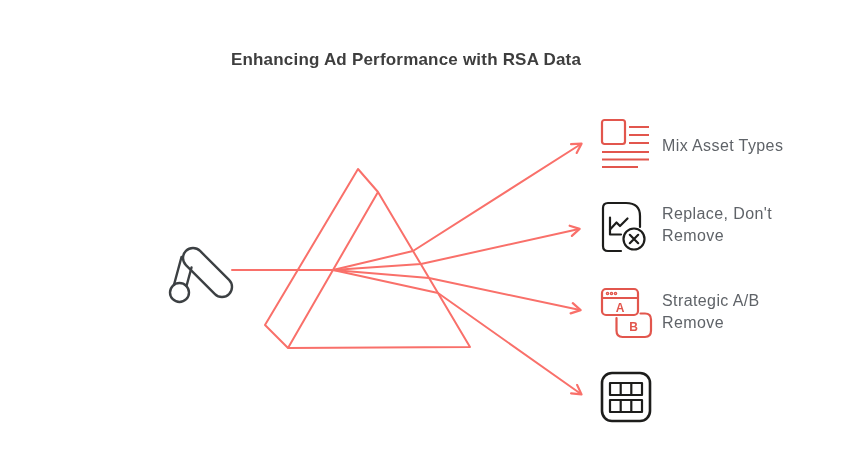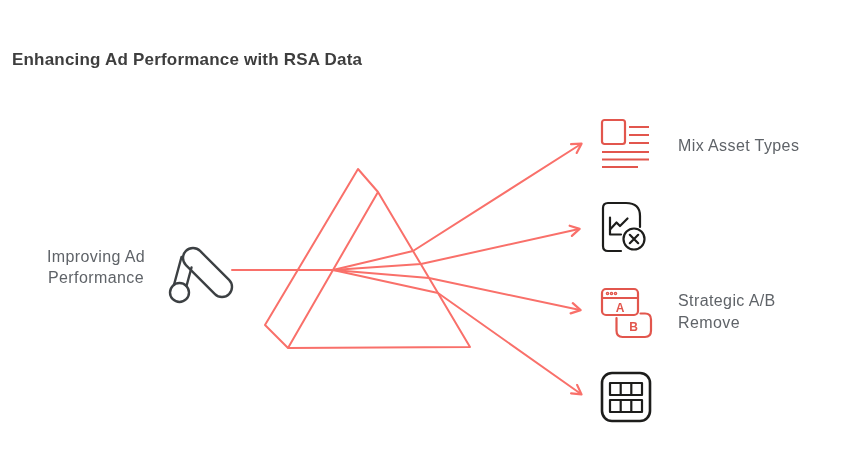--- a/index.html
+++ b/index.html
@@ -1,35 +1,35 @@
 <!DOCTYPE html>
 <html><head>
 <meta charset="utf-8">
 <style>
   html,body{margin:0;padding:0;background:#ffffff;}
   .canvas{
     position:relative;width:842px;height:471px;background:#ffffff;overflow:hidden;
     font-family:"Liberation Sans",sans-serif;
   }
   .title{
-    position:absolute;left:12px;top:50px;width:812px;margin:0;
-    font-size:17px;font-weight:bold;color:#3e3e3e;
+    position:absolute;left:0;top:50px;width:812px;margin:0;
+    text-align:center;font-size:17px;font-weight:bold;color:#3e3e3e;
     letter-spacing:0.2px;
   }
   .overlay{position:absolute;left:0;top:0;}
   .source-label{
     position:absolute;left:26px;top:247px;width:140px;
     text-align:center;font-size:16px;line-height:20.5px;color:#5f6368;
     letter-spacing:0.4px;white-space:pre-line;
   }
   .ads-icon{position:absolute;left:162px;top:238px;}
   .out-icon{position:absolute;}
   .out-label{
     position:absolute;left:662px;font-size:16px;line-height:21.5px;
-    color:#5f6368;letter-spacing:0.4px;white-space:pre-line;margin-left:16px;
+    color:#5f6368;letter-spacing:0.4px;white-space:pre-line;
   }
 </style>
 </head>
 <body>
 
 <div class="canvas">
 
   <h1 class="title">Enhancing Ad Performance with RSA Data</h1>
 
   <svg class="overlay" width="842" height="471" viewBox="0 0 842 471">
@@ -41,22 +41,20 @@
     <g fill="none" stroke-width="2" stroke-linecap="round" stroke-linejoin="round" stroke="#f9706a">
       <path d="M288 348 L378 192 L358 169 L265 325 L288 348 L470 347 L378 192"></path>
       <path d="M232 270 H333"></path>
       <path d="M333 270 L413 251 L581 144" marker-end="url(#arrow)"></path>
       <path d="M333 270 L421 264 L579 229" marker-end="url(#arrow)"></path>
       <path d="M333 270 L429 278 L580 310" marker-end="url(#arrow)"></path>
       <path d="M333 270 L438 293 L581 394" marker-end="url(#arrow)"></path>
     </g>
   </svg>
 
-  <div class="source-label">Improving Ad
-Performance</div>
   <svg class="ads-icon" width="72" height="72" viewBox="0 0 72 72">
     <g fill="none" stroke-width="2.4" stroke-linecap="round" stroke-linejoin="round" stroke="#3c4043">
       <rect x="35.5" y="4" width="20" height="61" rx="10" transform="rotate(-45 45.5 34.5)"></rect>
       <path d="M19.5 19 L12 46.8"></path>
       <path d="M29.5 29.5 L24.5 48"></path>
       <circle cx="17.5" cy="54.5" r="9.5"></circle>
     </g>
   </svg>
 
   <svg class="out-icon" style="left:599px;top:117px" width="52" height="52" viewBox="0 0 52 52">
@@ -70,20 +68,22 @@
 
   <svg class="out-icon" style="left:600px;top:201px" width="54" height="54" viewBox="0 0 54 54">
     <g fill="none" stroke-width="2.2" stroke-linecap="round" stroke-linejoin="round" stroke="#1d1d1b">
       <path d="M21 50 H8 Q3 50 3 45 V7 Q3 2 8 2 H26 Q40 2 40 15 V26"></path>
       <path d="M10 16.5 V33.5 H21"></path>
       <path d="M10 28.5 L16.5 21.5 L20 25 L27.5 17.5"></path>
       <circle cx="34" cy="38" r="10.5" fill="#ffffff"></circle>
       <path d="M29.8 33.8 L38.2 42.2 M38.2 33.8 L29.8 42.2"></path>
     </g>
   </svg>
+  <div class="out-label" style="top:203px">Replace, Don't
+Remove</div>
 
   <svg class="out-icon" style="left:600px;top:287px" width="54" height="54" viewBox="0 0 54 54">
     <g fill="none" stroke-width="2.2" stroke-linecap="round" stroke-linejoin="round" stroke="#e2564d">
       <path d="M40.5 26.5 H45 Q51 26.5 51 32.5 V43.5 Q51 50 45 50 H22.5 Q16.5 50 16.5 43.5 V31"></path>
       <rect x="2" y="2" width="36" height="26" rx="4"></rect>
       <path d="M2 11 H38"></path>
       <circle cx="7.5" cy="6.5" r="0.7"></circle>
       <circle cx="11.5" cy="6.5" r="0.7"></circle>
       <circle cx="15.5" cy="6.5" r="0.7"></circle>
     </g>

